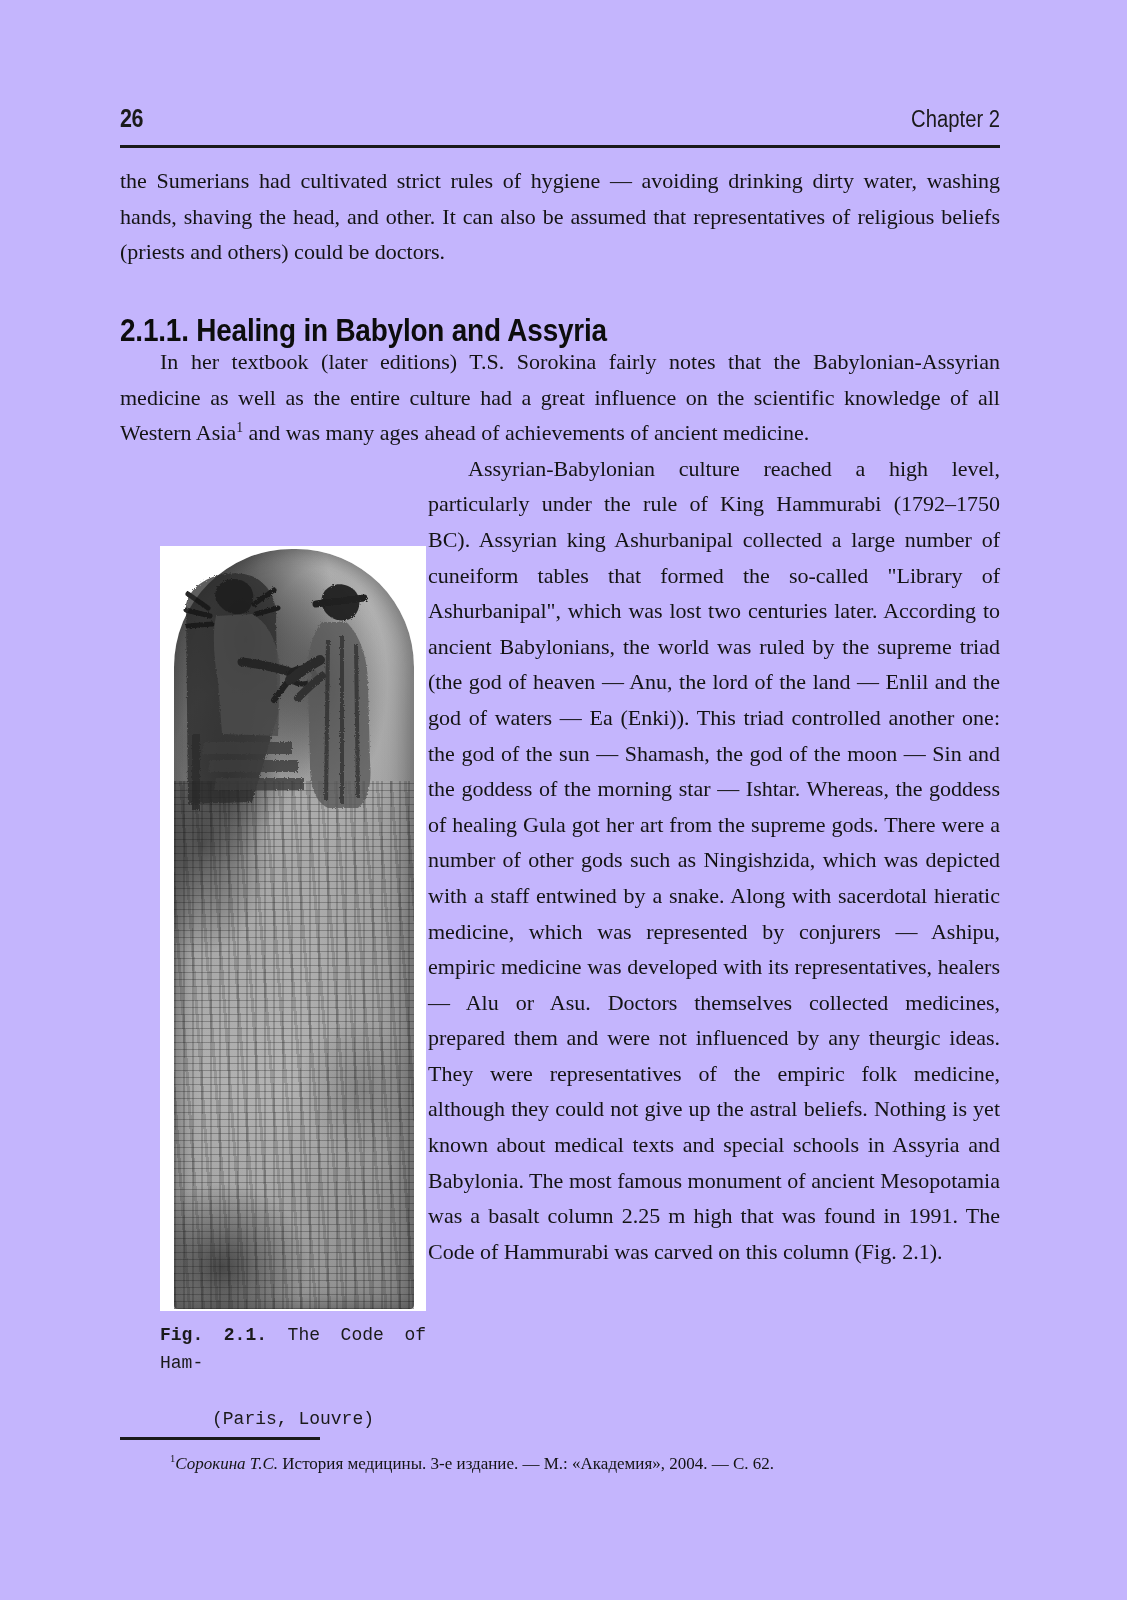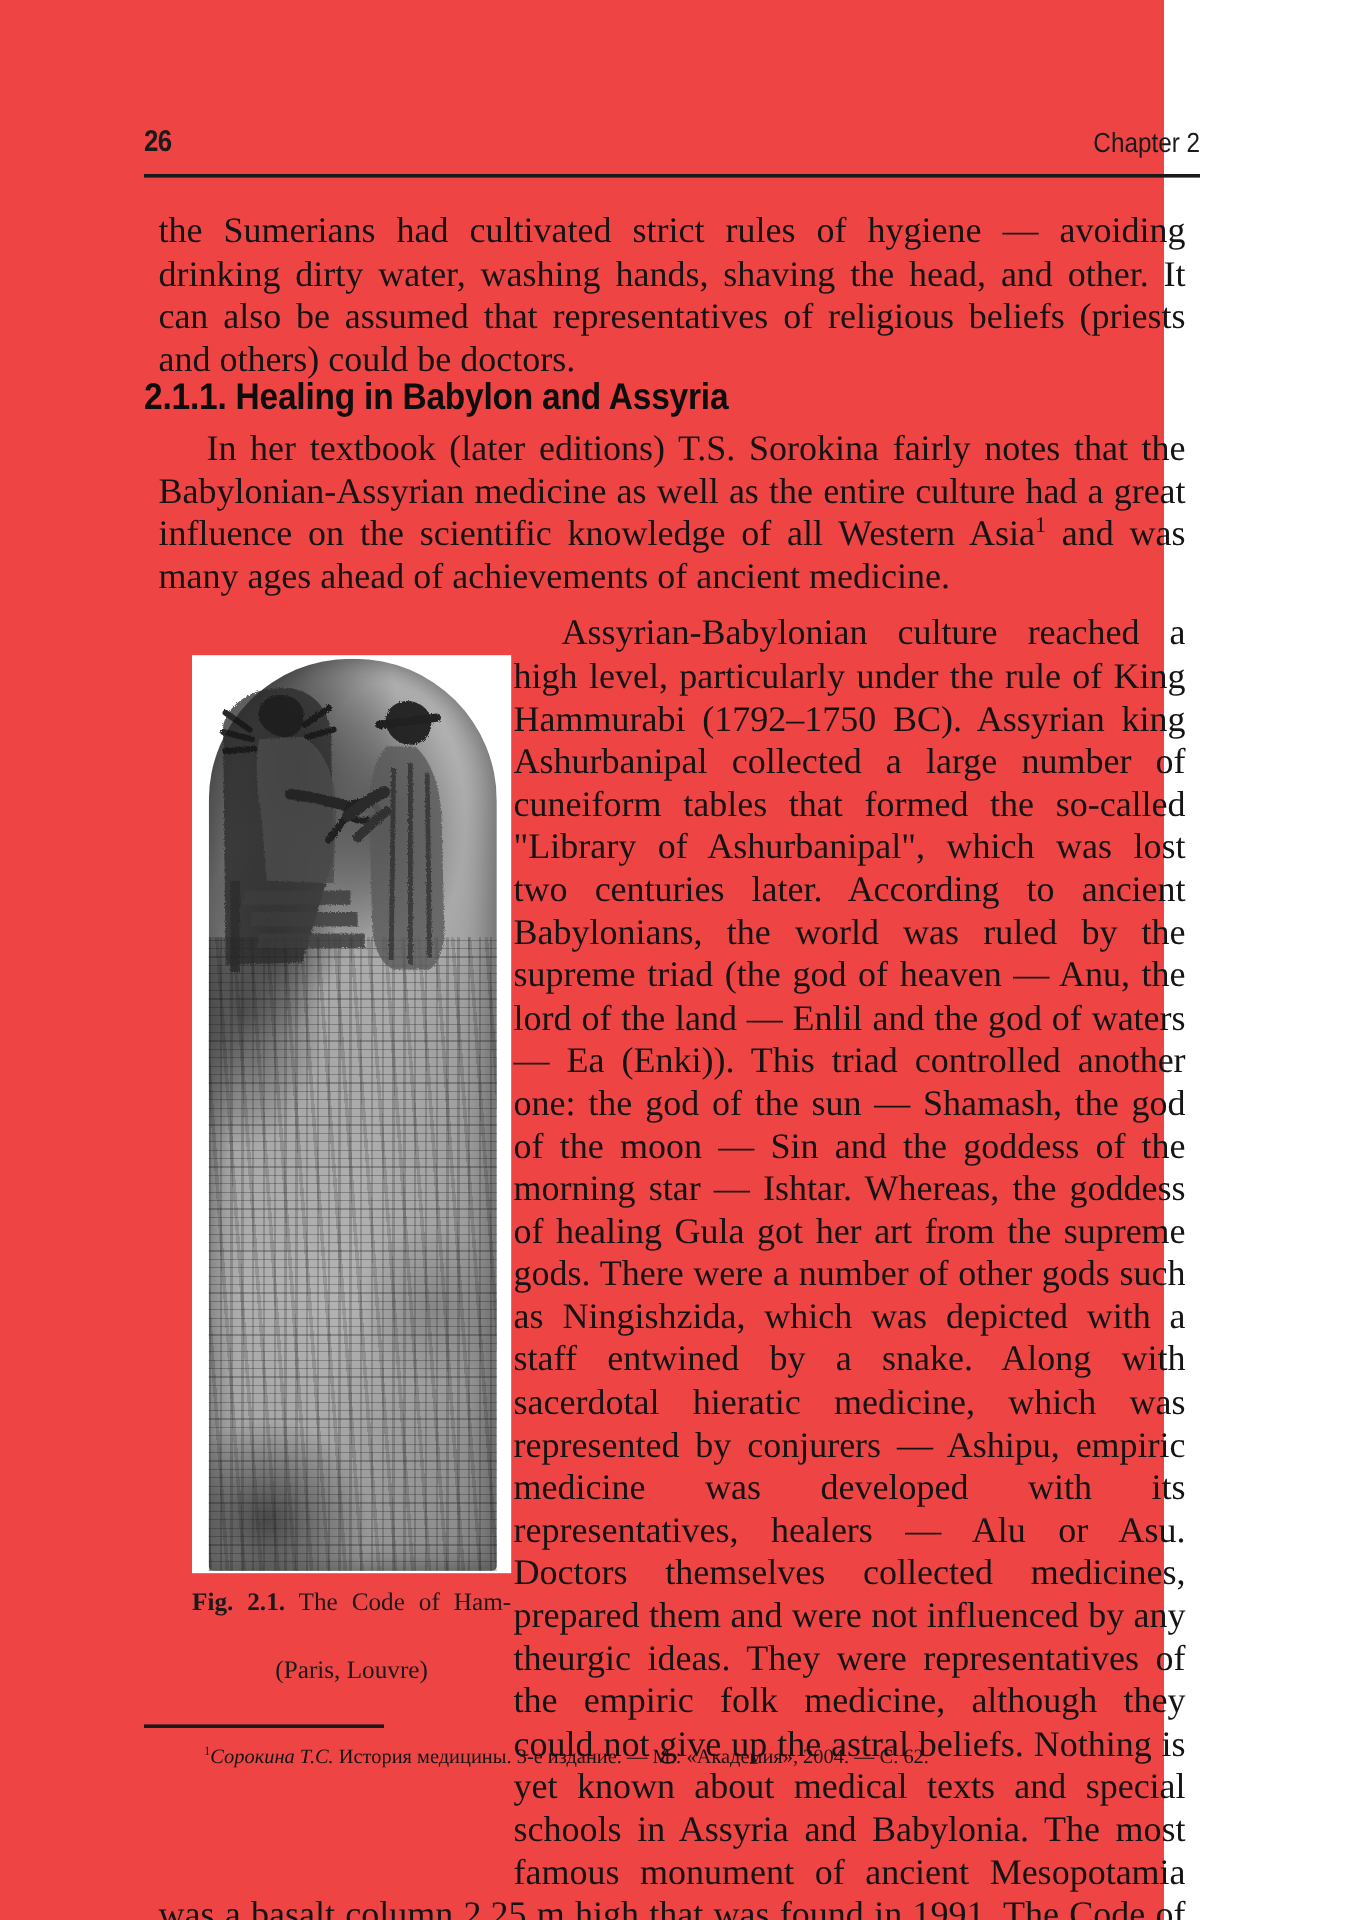--- a/index.html
+++ b/index.html
@@ -12,23 +12,23 @@
     height: 1600px;
     position: relative;
     font-family: "Liberation Serif", "DejaVu Serif", serif;
     color: #111111;
     overflow: hidden;
   }
 
   .page {
     position: absolute;
     left: 0; top: 0;
-    width: 970px;
+    width: 1127px;
     height: 1600px;
-    background: #ef4444;
+    background: #c4b5fd;
   }
 
   
   .running-head {
     position: absolute;
     left: 120px;
     top: 104px;
     width: 880px;
     height: 44px;
   }
@@ -66,22 +66,22 @@
 
   
   .column {
     position: absolute;
     left: 120px;
     top: 163px;
     width: 880px;
   }
 
   p.body {
-    margin: 12px;
-    font-size: 30px;
+    margin: 0;
+    font-size: 22px;
     line-height: 35.6px;
     text-align: justify;
     text-justify: inter-word;
     hyphens: manual;
     color: #141414;
   }
   p.body.indent { text-indent: 40px; }
   p.body.noindent { text-indent: 0; }
 
   .sup {
@@ -158,22 +158,22 @@
   .stele-relief {
     position: absolute;
     left: 22px;
     top: 18px;
     width: 224px;
     height: 250px;
   }
   .figcaption {
     margin-top: 10px;
     width: 266px;
-    font-family: Liberation Serif, serif;
-    font-size: 21px;
+    font-family: Liberation Mono, monospace;
+    font-size: 18px;
     line-height: 28px;
     text-align: justify;
     text-justify: inter-word;
     color: #1a1a1a;
   }
   .figcaption .fig-label { font-weight: bold; }
   .figcaption .last-line {
     display: block;
     text-align: center;
   }

